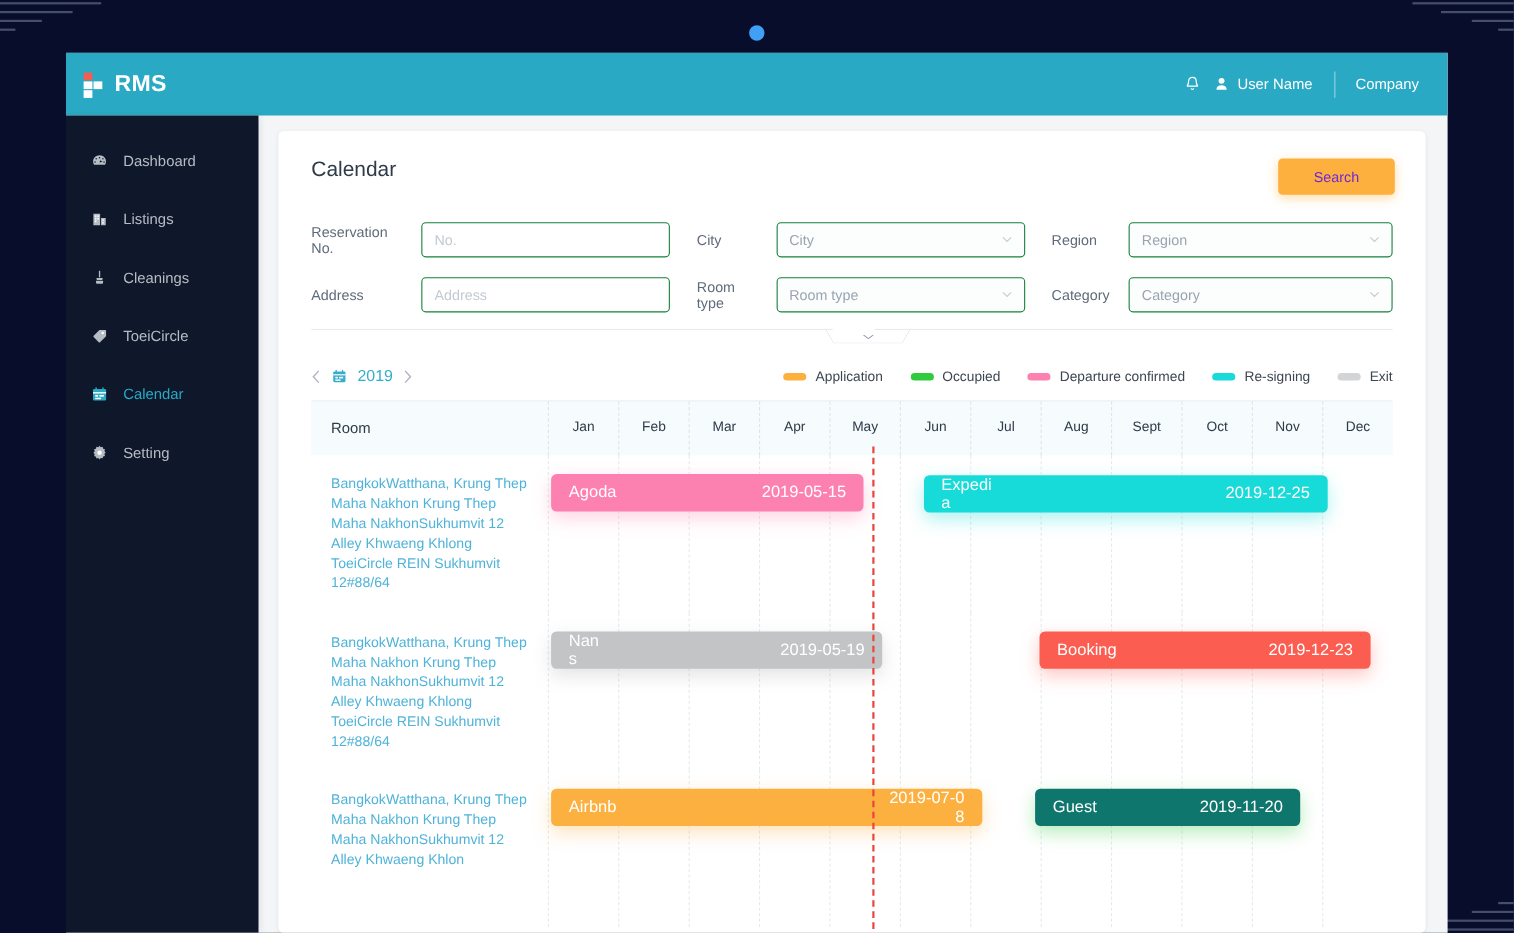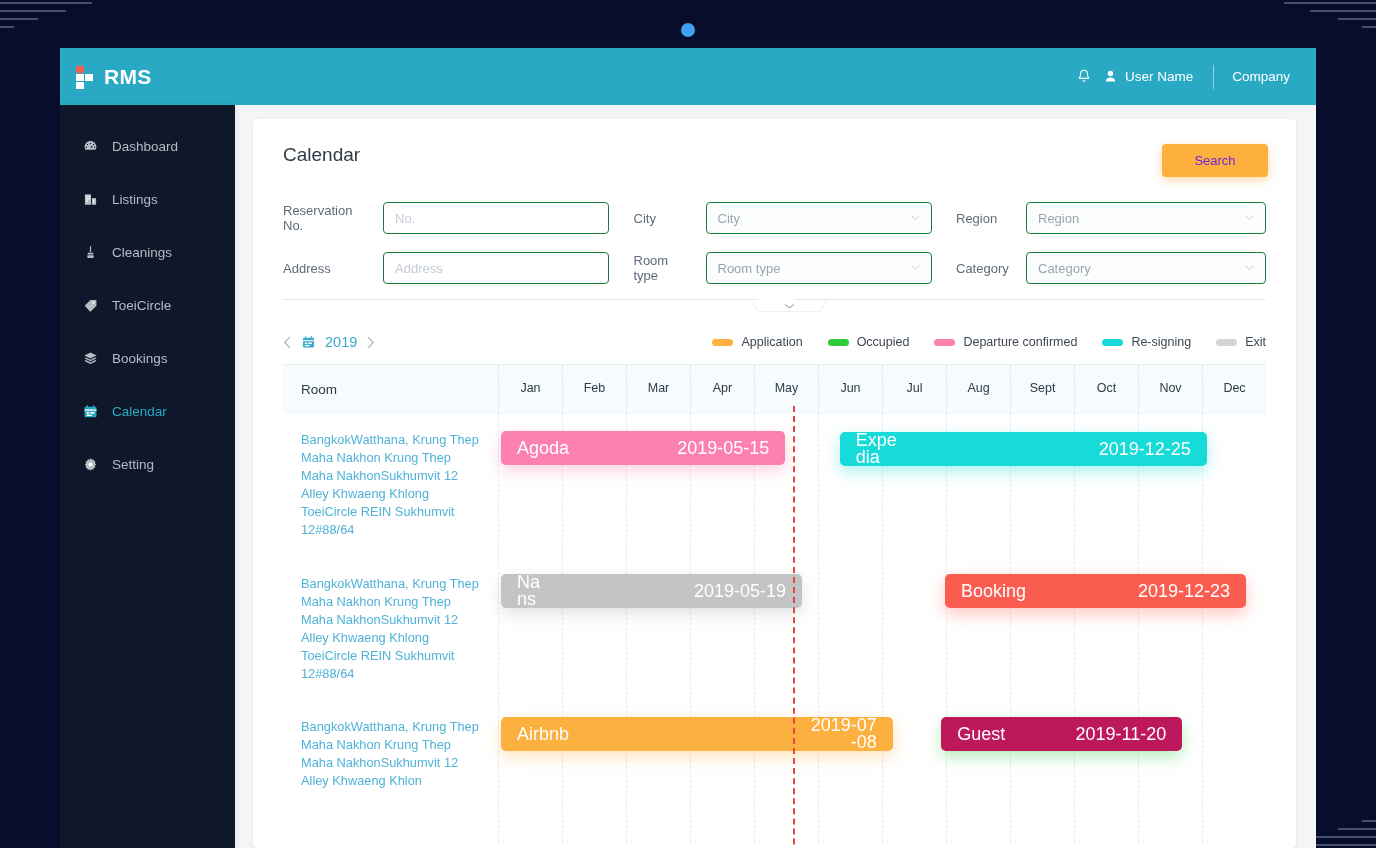--- a/index.html
+++ b/index.html
@@ -199,21 +199,21 @@
   .grow-room {
     width: 215px; flex: none; padding: 17px 14px 0 18px;
     font-size: 12.8px; line-height: 18px; color: #4fb3d9;
   }
   .grow-track { flex: 1; position: relative; min-width: 0; }
   .track-cols { position: absolute; inset: 0; display: flex; }
   .track-cols i { flex: 1 1 0; border-left: 1px dashed #e6eaee; display: block; }
 
   .bar {
     position: absolute; height: 34px; border-radius: 5px;
-    color: #fff; font-size: 18px;
+    color: #fff; font-size: 15px;
     display: flex; align-items: center;
     padding: 0 16px;
     top: 17px;
     overflow: visible;
   }
   .bar .bar-name { line-height: 34px; max-width: 46%; overflow: visible; word-break: break-all; }
   .bar .bar-date { margin-left: auto; line-height: 34px; word-break: break-all; text-align: right; }
 
   .today-line {
     position: absolute; top: 0; bottom: 0; width: 0;
@@ -324,28 +324,20 @@
       </div>
 
       <div class="nav-item">
         <svg class="nav-ico" viewBox="0 0 20 20">
           <path d="M10.6 3.4H16c.6 0 1 .4 1 1v5.4c0 .3-.1.5-.3.7l-6.2 6.2c-.4.4-1 .4-1.4 0L3.7 11c-.4-.4-.4-1 0-1.4l6.2-6c.2-.2.4-.2.7-.2z"></path>
           <circle cx="13.4" cy="6.7" r="1.3" fill="#fff"></circle>
         </svg>
         <span>ToeiCircle</span>
       </div>
 
-      <div class="nav-item">
-        <svg class="nav-ico" viewBox="0 0 20 20">
-          <path d="M10 2.8l7.2 3.6L10 10 2.8 6.4z"></path>
-          <path d="M10 11.4L4.6 8.7l-1.8.9L10 13.2l7.2-3.6-1.8-.9z"></path>
-          <path d="M10 14.6L4.6 11.9l-1.8.9L10 16.4l7.2-3.6-1.8-.9z"></path>
-        </svg>
-        <span>Bookings</span>
-      </div>
 
       <div class="nav-item active">
         <svg class="nav-ico" viewBox="0 0 20 20">
           <rect x="3" y="4.3" width="14" height="12.4" rx="1.4"></rect>
           <rect x="3" y="7.6" width="14" height="1.5" fill="#fff"></rect>
           <rect x="5.6" y="2.6" width="1.5" height="3.3"></rect>
           <rect x="12.9" y="2.6" width="1.5" height="3.3"></rect>
           <rect x="5.4" y="10.6" width="3" height="1.9" fill="#fff"></rect>
           <rect x="9.8" y="10.6" width="4.8" height="1.9" fill="#fff"></rect>
           <rect x="5.4" y="13.6" width="6.2" height="1.6" fill="#fff"></rect>
@@ -559,21 +551,21 @@
                       <i></i>
                       <i></i>
                       <i></i>
                       <i></i>
                       <i></i>
                   </div>
                   <div class="bar" style="background:#fbb040;left:0.4%;width:51.0%;box-shadow:0 6px 16px rgba(251,176,64,.35)">
                     <span class="bar-name">Airbnb</span>
                     <span class="bar-date" style="max-width:72px;line-height:17px;">2019-07-08</span>
                   </div>
-                  <div class="bar" style="background:#be185d;left:57.7%;width:31.4%;box-shadow:0 6px 16px rgba(47,203,60,.35)">
+                  <div class="bar" style="background:#0f766e;left:57.7%;width:31.4%;box-shadow:0 6px 16px rgba(47,203,60,.35)">
                     <span class="bar-name">Guest</span>
                     <span class="bar-date">2019-11-20</span>
                   </div>
                 </div>
               </div>
 
             </div>
 
             <div class="today-line" style="left:calc(30px + 215px + (100% - 60px - 215px) * 0.384); top:42px; height:700px;"></div>
           </div>

